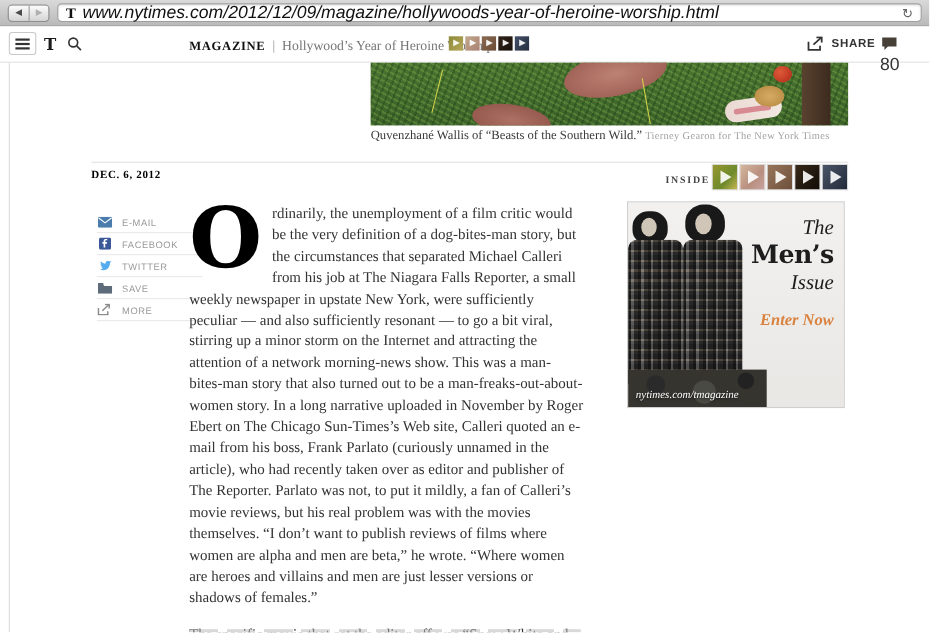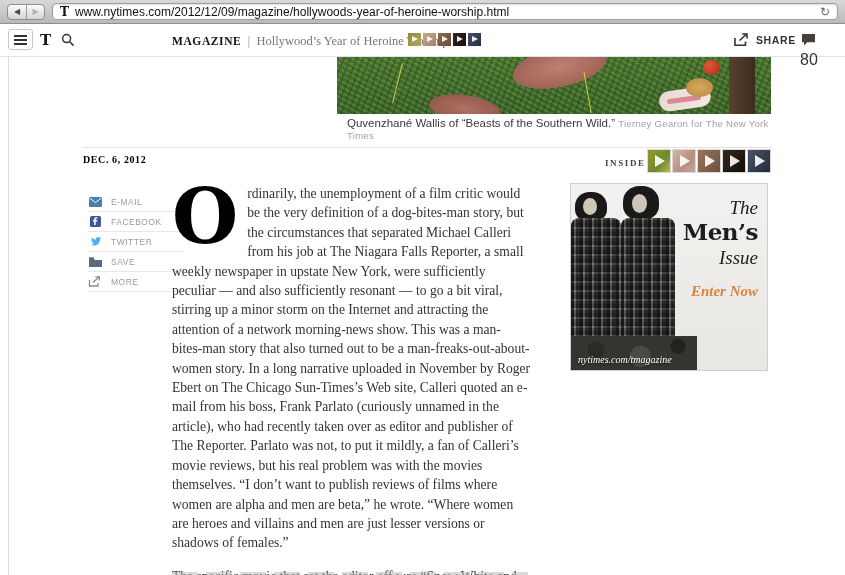--- a/index.html
+++ b/index.html
@@ -14,21 +14,21 @@
             display:flex; align-items:center; padding:0 7px; gap:7px; }
   .nav-group { display:flex; height:16px; border:1px solid #8e8e8e; border-radius:4px;
                overflow:hidden; background:linear-gradient(#fcfcfc,#d4d4d4); }
   .nav-btn { width:18px; display:flex; align-items:center; justify-content:center;
              font-size:8px; color:#4a4a4a; cursor:default; }
   .nav-btn.fwd { border-left:1px solid #9c9c9c; color:#b0b0b0; }
   .url-field { flex:1; height:17px; background:#fff; border:1px solid #9f9f9f; border-radius:4px;
                display:flex; align-items:center; padding:0 7px; gap:6px;
                box-shadow:inset 0 1px 2px rgba(0,0,0,.14); }
   .favicon { font-family:"DejaVu Serif", serif; font-weight:bold; font-size:12px; color:#111; }
-  .url-text { flex:1; font-size:12px; color:#111; white-space:nowrap; overflow:hidden; }
+  .url-text { flex:1; font-size:16px; color:#111; white-space:nowrap; overflow:hidden;font-style:italic; }
   .reload { font-size:12px; color:#666; line-height:1; }
 
   
   .site-header { position:absolute; top:24px; left:0; right:0; height:33px; background:#fff;
                  border-bottom:1px solid #e2e2e2; }
   .hamburger { position:absolute; left:8px; top:5px; width:25px; height:21px;
                border:1px solid #c9c9c9; border-radius:3px; display:flex; flex-direction:column;
                justify-content:center; gap:2px; align-items:center; background:#fff; }
   .hamburger i { display:block; width:13px; height:2px; background:#333; }
   .tlogo { position:absolute; left:40px; top:7px; font-family:"DejaVu Serif", serif;
@@ -74,22 +74,22 @@
   .hair { position:absolute; left:349px; top:21px; width:27px; height:19px; border-radius:50%;
           background:radial-gradient(#d5ab62,#b5873f); }
   .figure { position:absolute; left:322px; top:32px; width:52px; height:20px; border-radius:10px;
             background:linear-gradient(90deg,#ead9d2,#f2e8e2); transform:rotate(-8deg); }
   .figure-stripe { position:absolute; left:330px; top:40px; width:34px; height:5px;
                    background:#d88a92; transform:rotate(-8deg); border-radius:2px; }
   .stem { position:absolute; width:1px; background:#cfd24a; }
   .stem1 { left:60px; top:6px; height:40px; transform:rotate(14deg); }
   .stem2 { left:250px; top:14px; height:42px; transform:rotate(-10deg); }
 
-  .caption { position:absolute; left:347px; top:117px; width:440px;
-             font-family:Liberation Sans, sans-serif; font-size:11.5px; color:#3a3a3a; }
+  .caption { position:absolute; left:337px; top:117px; width:440px;
+             font-family:Liberation Serif, serif; font-size:11.5px; color:#3a3a3a; }
   .credit { font-size:9.5px; color:#a2a2a2; letter-spacing:.3px; }
 
   .rule { position:absolute; left:83px; top:147px; width:688px; height:1px; background:#e2e2e2; }
   .date { position:absolute; left:83px; top:154px; font-family:"Liberation Serif", serif;
           font-weight:bold; font-size:10px; letter-spacing:.6px; color:#000; }
 
   .inside-label { position:absolute; left:605px; top:158px; font-size:9px; font-weight:bold;
                   letter-spacing:1.6px; color:#444; font-family:"Liberation Serif", serif; }
   .inside-thumbs { position:absolute; left:648px; top:150px; display:flex; gap:3px; }
   .ithumb { width:22px; height:22px; position:relative; box-shadow:0 0 0 1px rgba(0,0,0,.15); }

